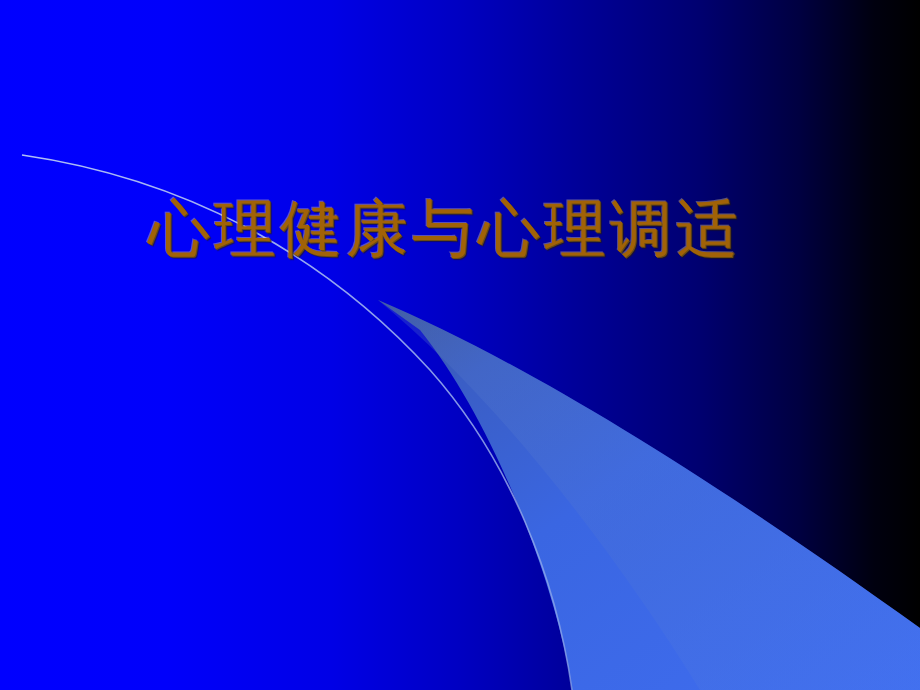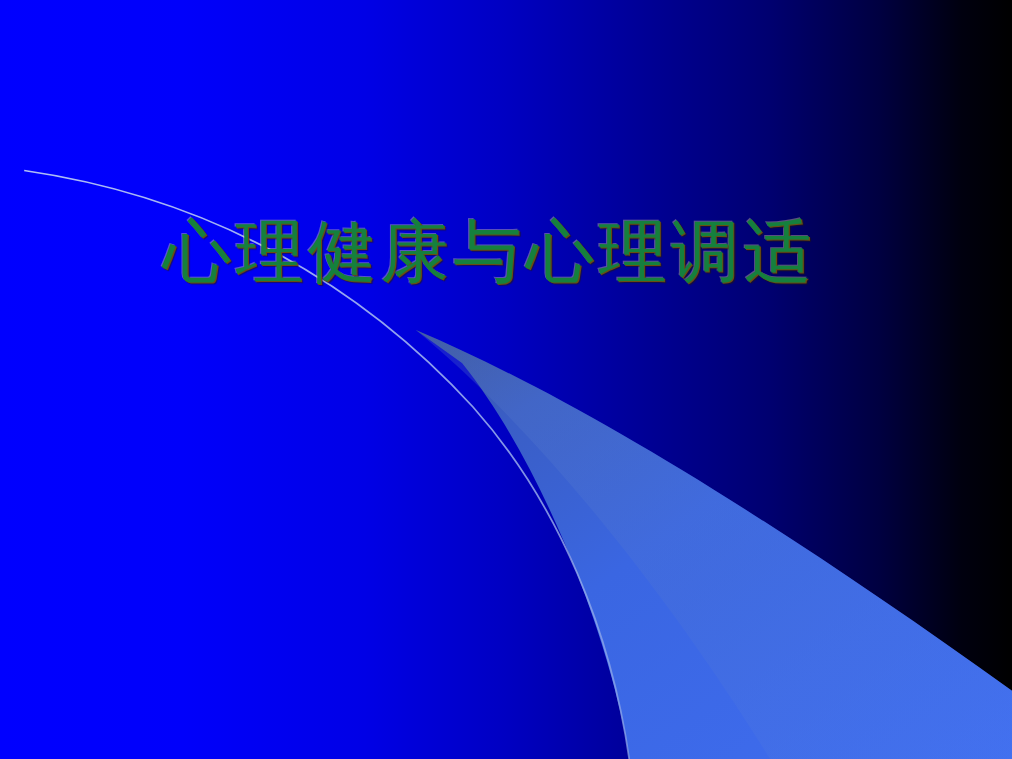--- a/index.html
+++ b/index.html
@@ -53,21 +53,21 @@
     text-align: center;
     padding-right: 30px;
     box-sizing: border-box;
   }
   .title-text {
     display: inline-block;
     font-family: "DejaVu Serif", "Liberation Serif", serif;
     font-size: 62px;
     line-height: 1.05;
     letter-spacing: 4px;
-    color: #15803d;
+    color: #a16207;
     font-weight: 400;
     text-shadow:
        1px  1px 0 #6b4d10,
        2px  2px 1px rgba(40,25,0,0.55),
       -1px -1px 0 rgba(255,230,170,0.35);
     white-space: nowrap;
   }
 </style>
 </head>
 <body>

